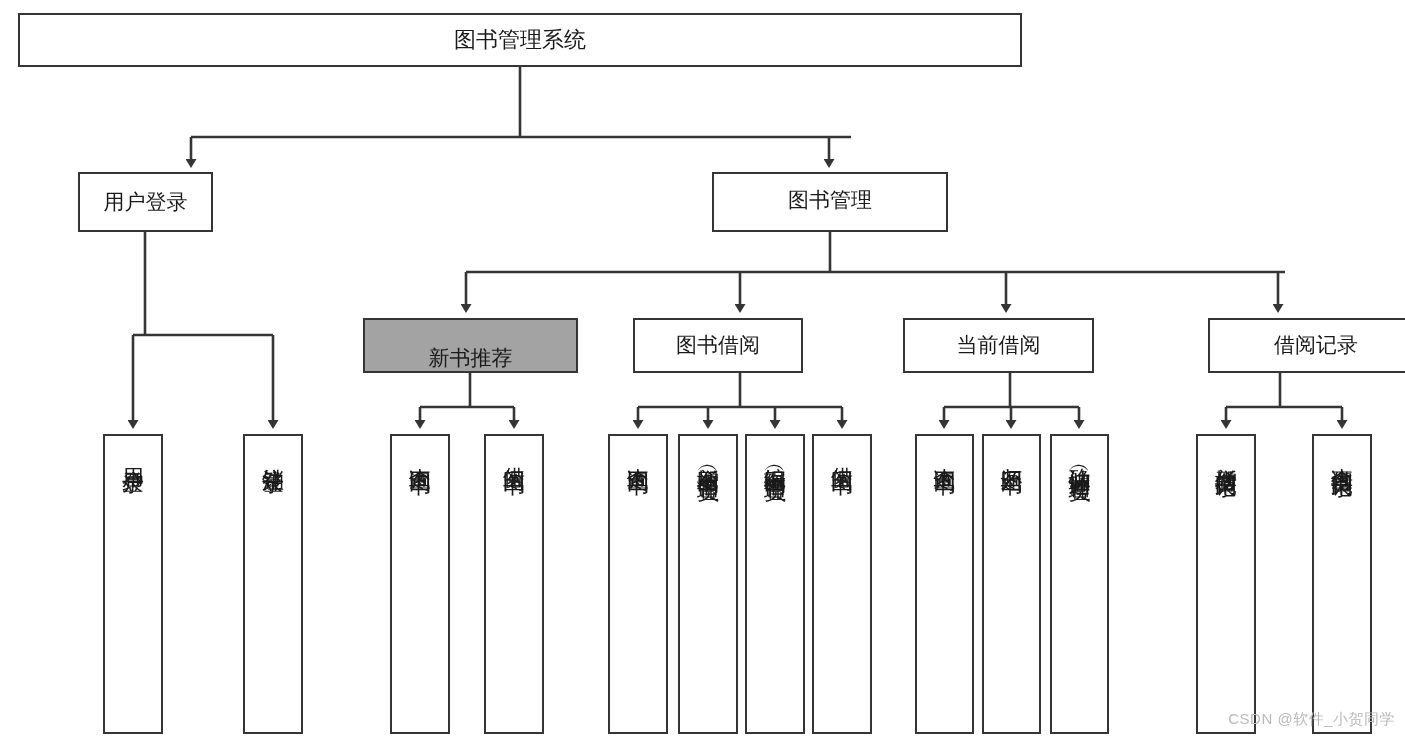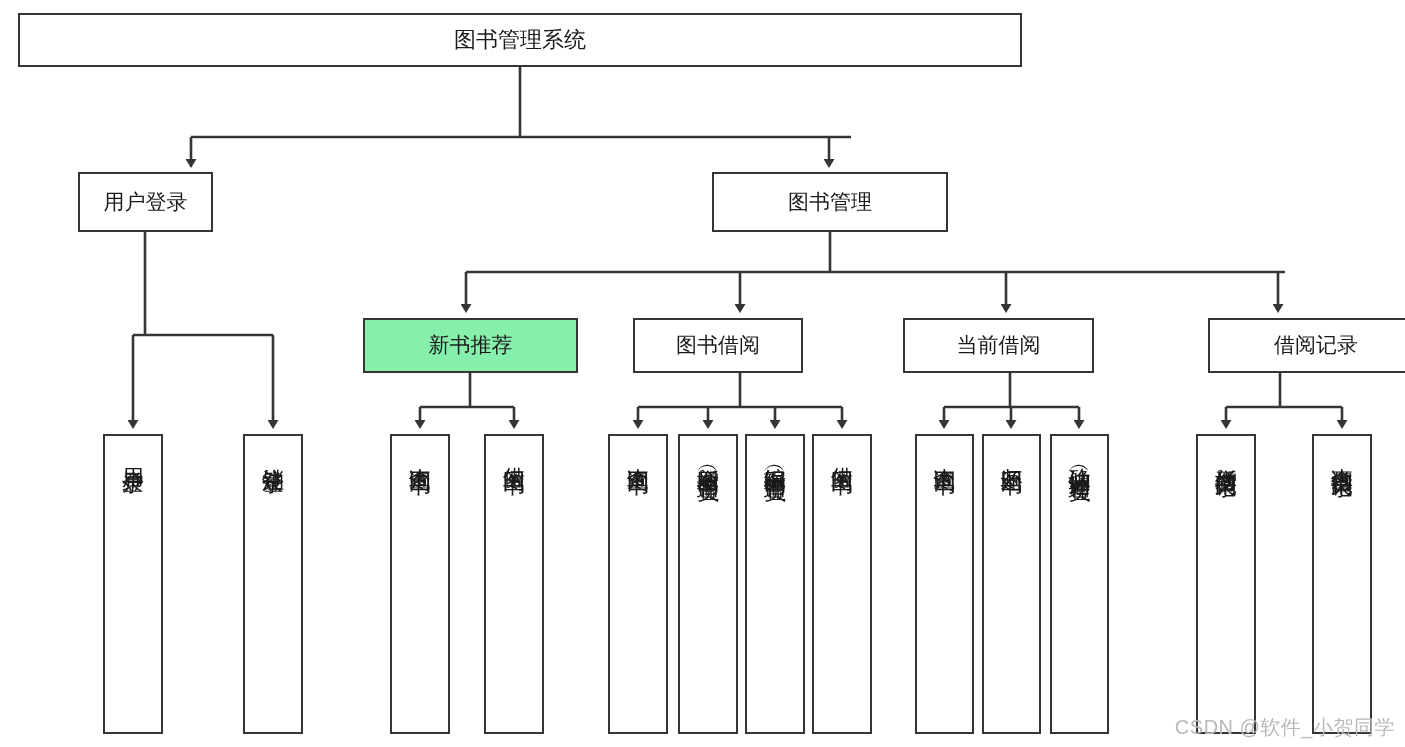--- a/index.html
+++ b/index.html
@@ -57,22 +57,22 @@
   .node.vert .label {
     font-size: 22px;
     writing-mode: vertical-rl;
     text-orientation: upright;
     letter-spacing: 2px;
     line-height: 1;
   }
   #watermark {
     position: absolute;
     right: 10px;
-    bottom: 6px;
-    font-size: 20px;
+    bottom: 18px;
+    font-size: 15px;
     color: #b9b9b9;
     z-index: 5;
     white-space: nowrap;
     letter-spacing: 0.5px;
   }
 </style>
 </head>
 <body>
 
 <div id="canvas">
@@ -127,25 +127,25 @@
     </g>
   </svg>
 
   <div class="node horiz root" style="left: 18px; top: 13px; width: 1004px; height: 54px; border-color: rgb(53, 53, 53); background: rgb(255, 255, 255); color: rgb(26, 26, 26);">
     <span class="label">图书管理系统</span>
   </div>
 
   <div class="node horiz" style="left: 78px; top: 172px; width: 135px; height: 60px; border-color: rgb(53, 53, 53); background: rgb(255, 255, 255); color: rgb(26, 26, 26);">
     <span class="label">用户登录</span>
   </div>
-  <div class="node horiz" style="left: 712px; top: 172px; width: 236px; height: 60px; border-color: rgb(53, 53, 53); background: rgb(255, 255, 255); color: rgb(26, 26, 26);">
+  <div class="node horiz" style="left: 712px; top: 172px; width: 236px; height: 60px; border-color: rgb(53, 53, 53); background: rgb(255, 255, 255); color: rgb(26, 26, 26); font-family: Liberation Mono, monospace;">
     <span class="label">图书管理</span>
   </div>
 
-  <div class="node horiz" style="left: 363px; top: 318px; width: 215px; height: 55px; border-color: rgb(53, 53, 53); background: #86efac; color: rgb(26, 26, 26);">
+  <div class="node horiz" style="left: 363px; top: 318px; width: 215px; height: 55px; border-color: rgb(53, 53, 53); background: #a3a3a3; color: rgb(26, 26, 26); align-items: flex-end;">
     <span class="label">新书推荐</span>
   </div>
   <div class="node horiz" style="left: 633px; top: 318px; width: 170px; height: 55px; border-color: rgb(53, 53, 53); background: rgb(255, 255, 255); color: rgb(26, 26, 26);">
     <span class="label">图书借阅</span>
   </div>
   <div class="node horiz" style="left: 903px; top: 318px; width: 191px; height: 55px; border-color: rgb(53, 53, 53); background: rgb(255, 255, 255); color: rgb(26, 26, 26);">
     <span class="label">当前借阅</span>
   </div>
   <div class="node horiz" style="left: 1172px; top: 318px; width: 216px; height: 55px; border-color: rgb(53, 53, 53); background: rgb(255, 255, 255); color: rgb(26, 26, 26); margin-left: 36px;">
     <span class="label">借阅记录</span>

